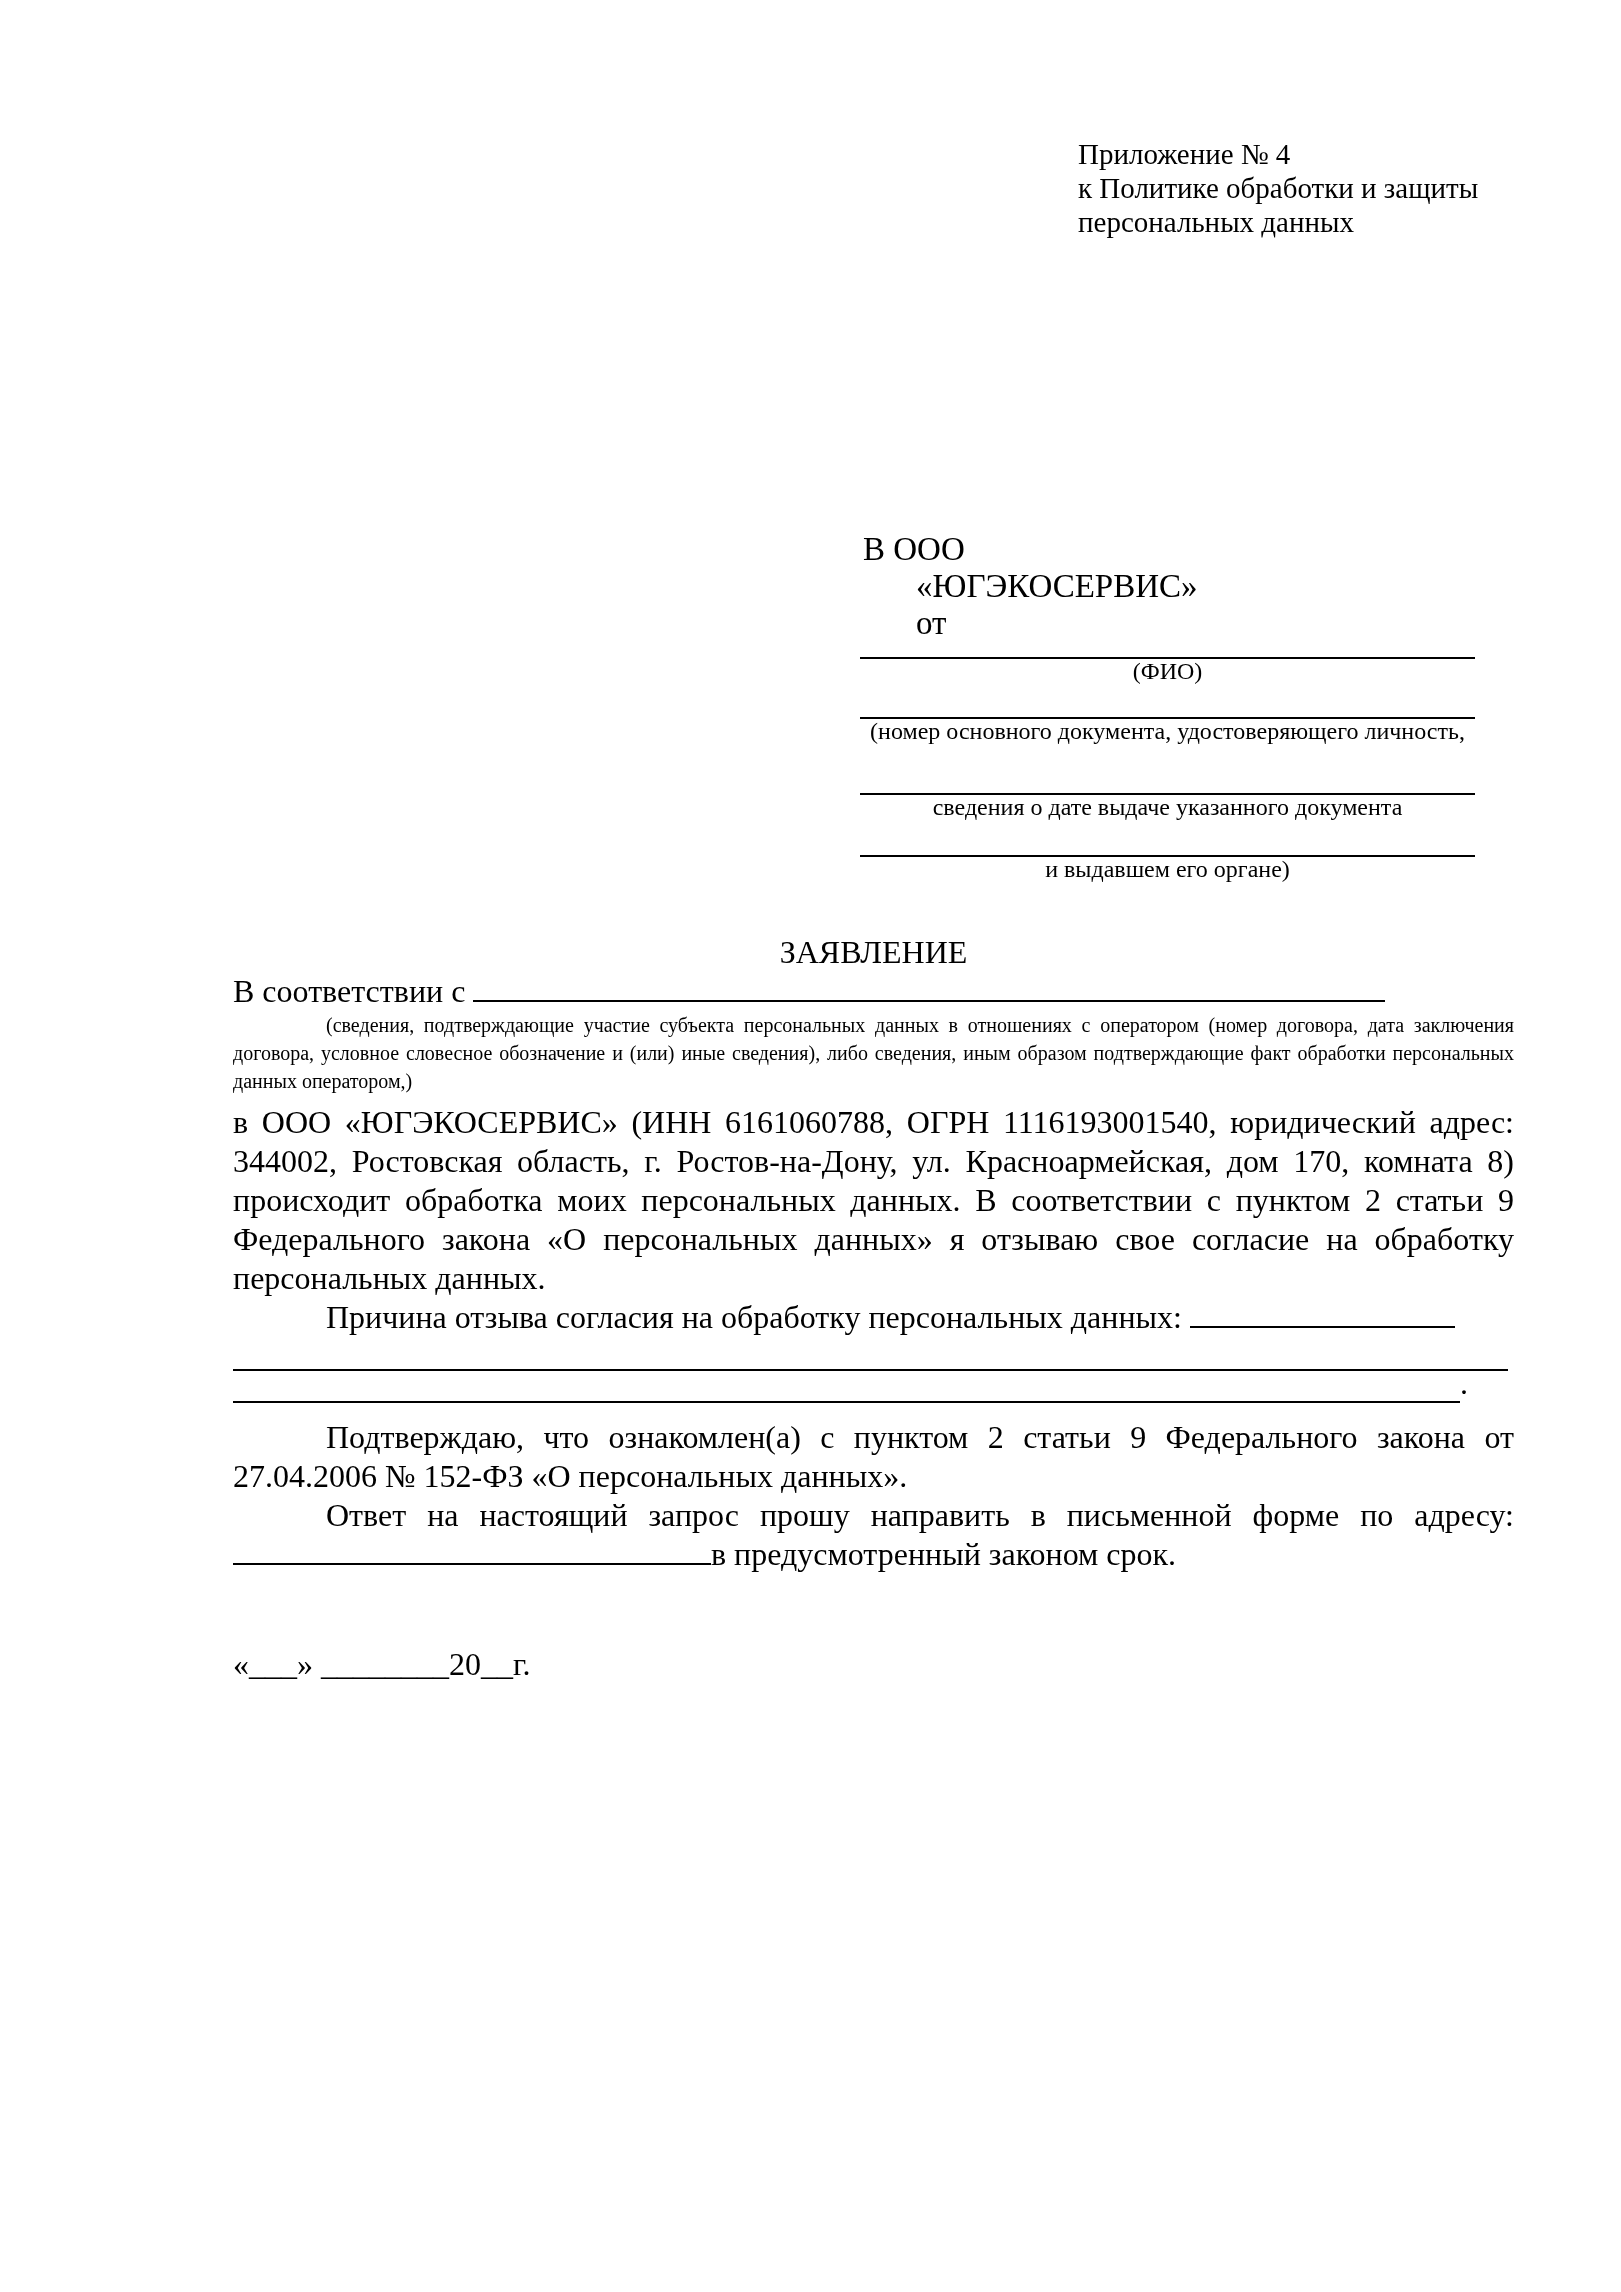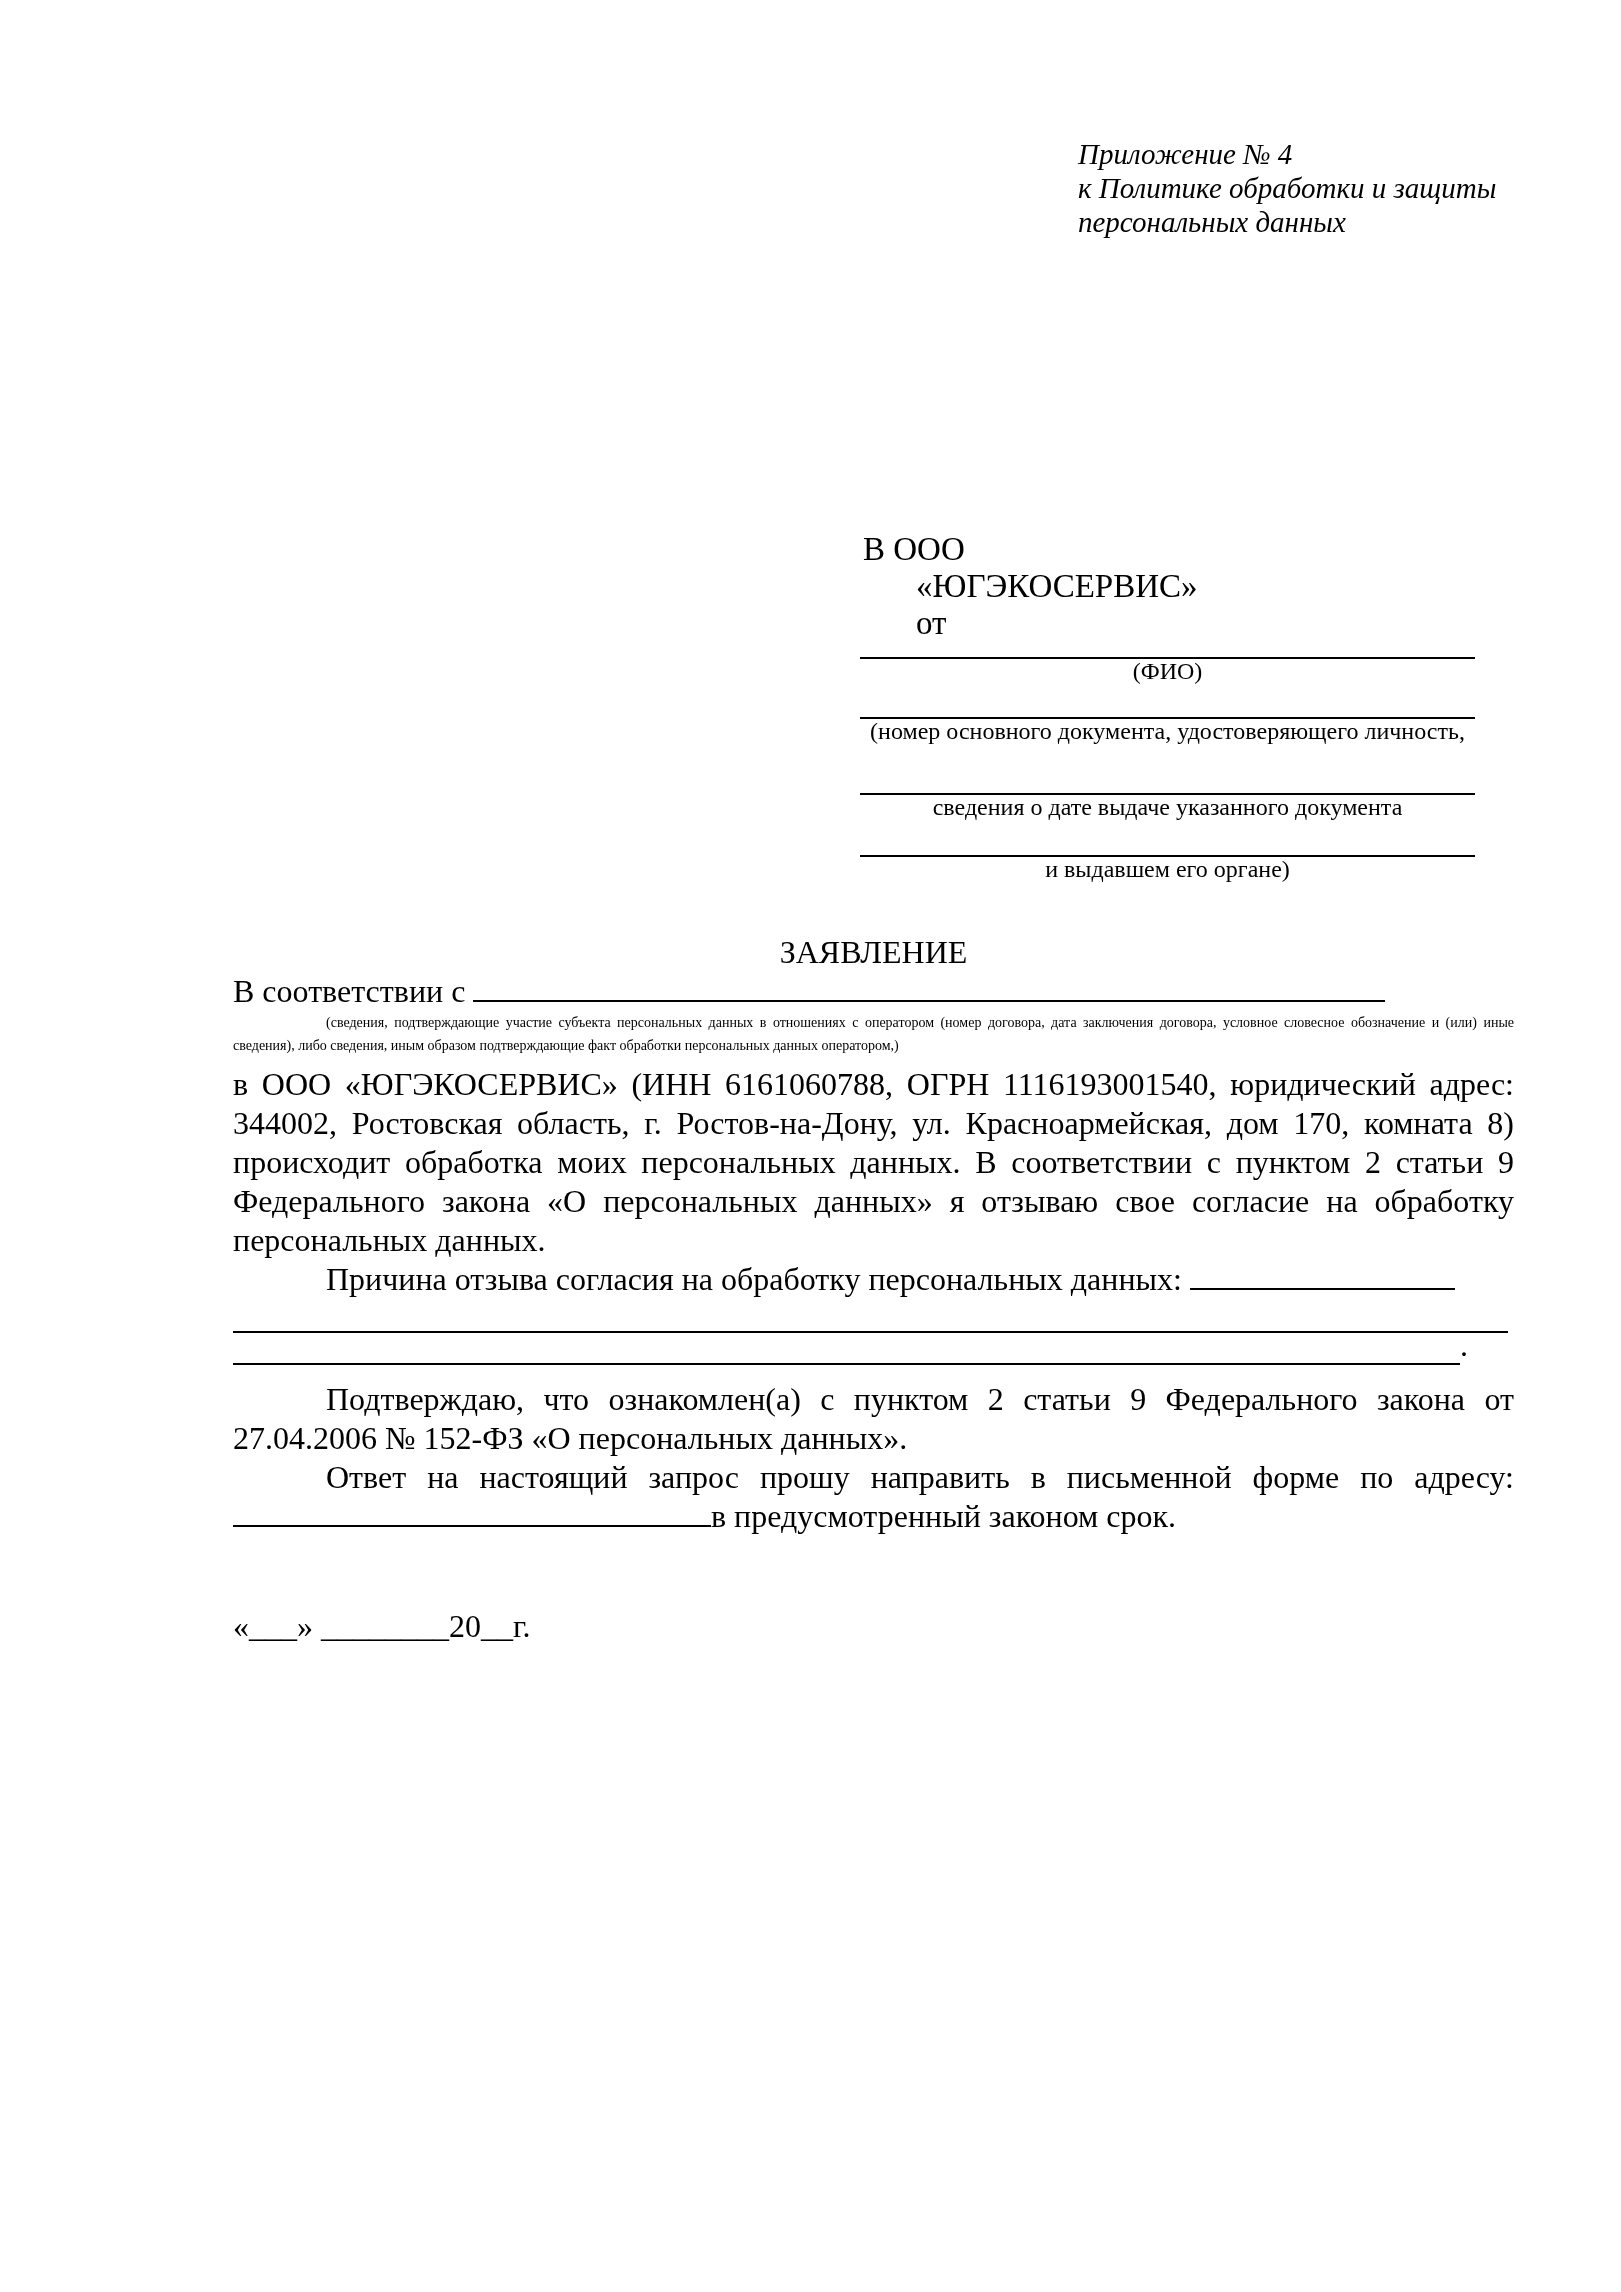--- a/index.html
+++ b/index.html
@@ -10,21 +10,21 @@
     margin: 0 auto;
     background: #ffffff;
     color: #000000;
     font-family: "Liberation Serif", "DejaVu Serif", serif;
   }
 
   
   .header-note {
     position: absolute;
     left: 1078px; top: 137px; width: 461px;
-    font-size: 29px; line-height: 34px; font-style: italic;
+    font-size: 29px; line-height: 34px;
   }
 
   
   .doc-title {
     position: absolute;
     left: 233px; top: 402px; width: 1281px;
     text-align: center; font-weight: bold;
     font-size: 37px; line-height: 46px;
   }
 
@@ -58,21 +58,21 @@
   .blank {
     display: inline-block;
     border-bottom: 2.9px solid #000;
     height: 1px;
   }
   .w930 { width: 912px; }
   .w270 { width: 265px; }
   .w488 { width: 478px; }
   .w413 { width: 405px; }
   .footnote {
-    font-size: 14px; line-height: 23px;
+    font-size: 20px; line-height: 28px;
     text-align: justify; text-indent: 93px;
   }
   .body-par { margin-top: 7.8px !important; text-align: justify; }
   .reason { text-indent: 93px; }
   .blankrow1 {
     height: 32px; margin-right: 5.9px;
     border-bottom: 2.9px solid #000;
   }
   .blankrow2 { display: flex; align-items: flex-end; height: 32px; }
   .blankrow2 .line2 { width: 1227px; border-bottom: 2.9px solid #000; height: 100%; }

